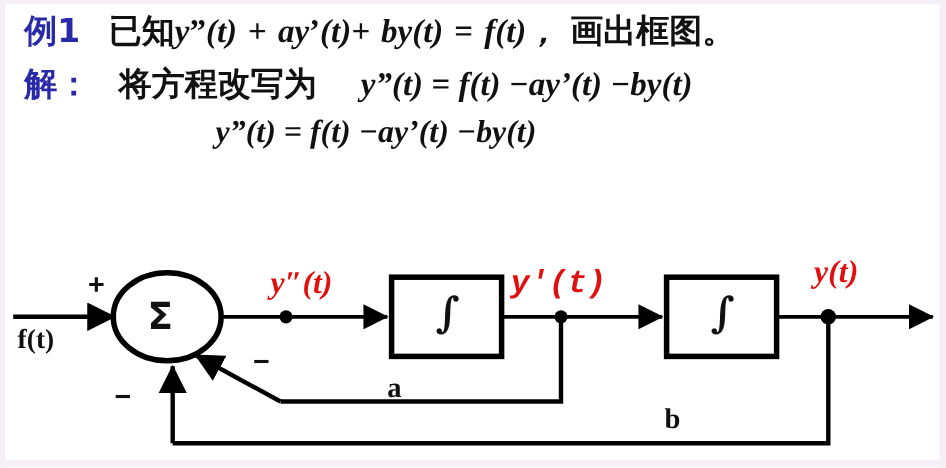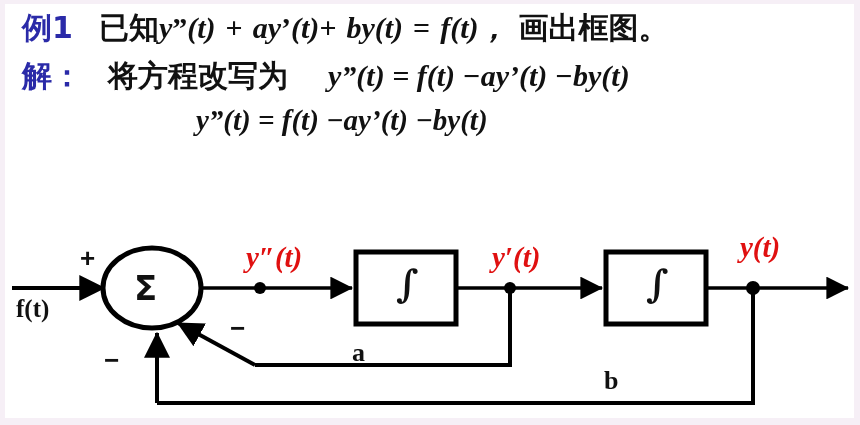--- a/index.html
+++ b/index.html
@@ -185,21 +185,21 @@
   <div class="lbl lbl-black-it" style="left:16px; top:295px; font-size:25px;text-align:center;">f(t)</div>
 
   <div class="lbl lbl-sign" style="left:80px; top:243px;">+</div>
 
   <div class="lbl lbl-sign" style="left:104px; top:345px;">−</div>
 
   <div class="lbl lbl-sign" style="left:230px; top:313px;">−</div>
 
   <div class="lbl lbl-red" style="left:246px; top:241px;">y″(t)</div>
 
-  <div class="lbl lbl-red" style="left:492px; top:241px;">y′(t)</div>
+  <div class="lbl lbl-red" style="left:464px; top:241px;font-family:Liberation Mono, monospace;">y′(t)</div>
 
   <div class="lbl lbl-red" style="left:740px; top:231px;">y(t)</div>
 
   <div class="lbl lbl-black-it" style="left:352px; top:338px; font-size:26px;">a</div>
 
   <div class="lbl lbl-black-it" style="left:604px; top:366px; font-size:26px;">b</div>
 
 
 </div>
 

